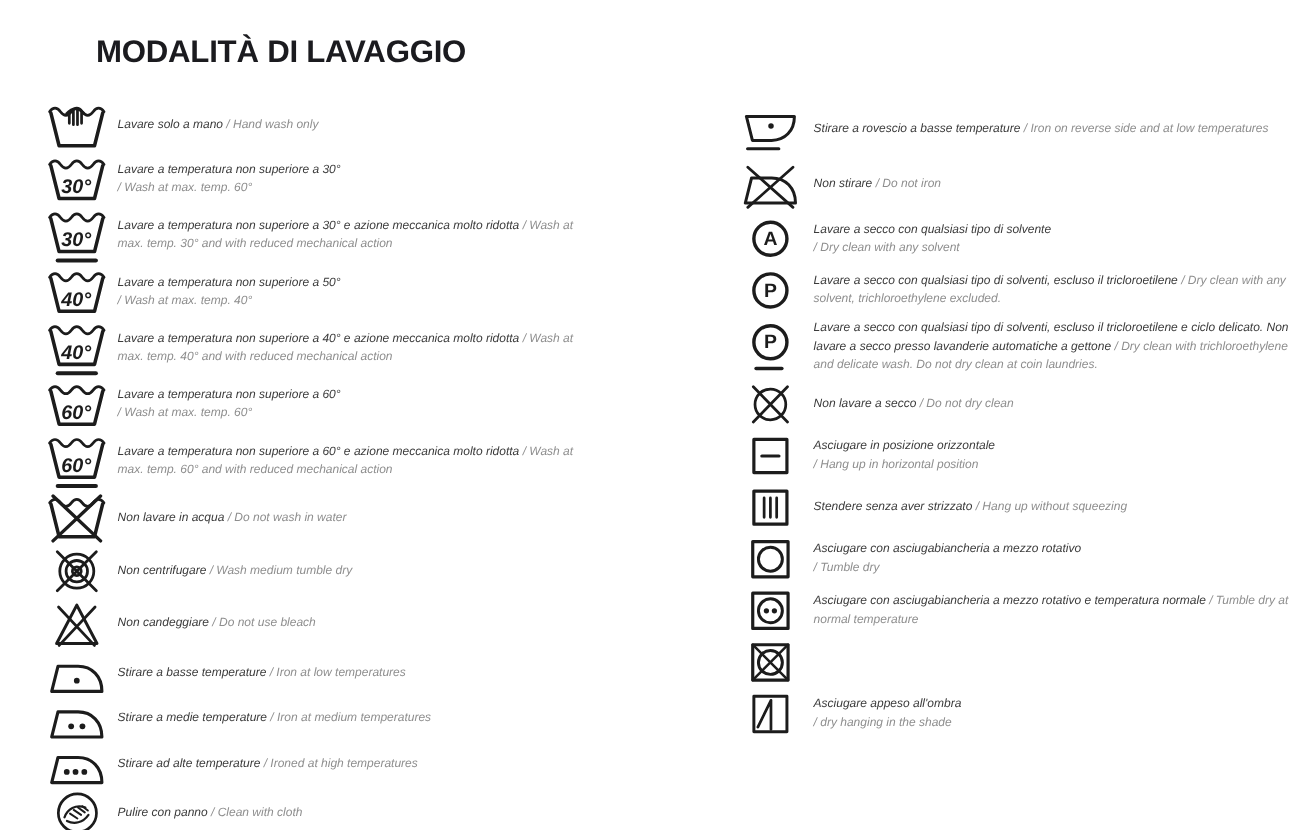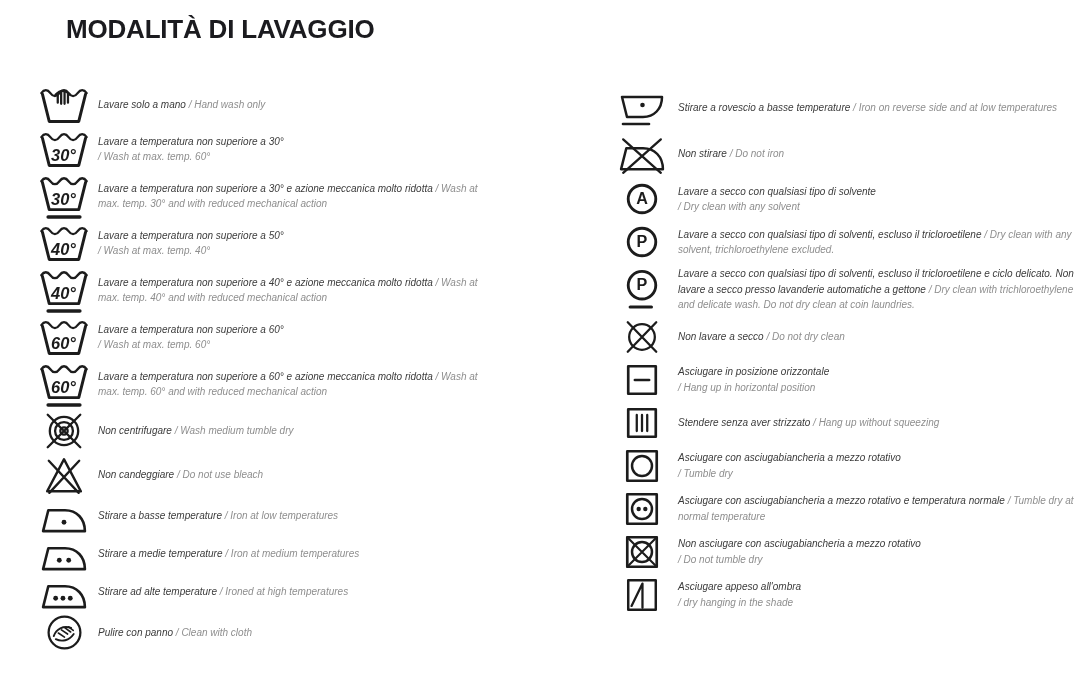--- a/index.html
+++ b/index.html
@@ -3,21 +3,21 @@
 <meta charset="utf-8">
 <style>
   html,body{margin:0;padding:0;}
   body{
     width:1090px;height:692px;background:#ffffff;
     font-family:"Liberation Sans",sans-serif;
     position:relative;overflow:hidden;
     --symbol-color:#1c1c1c;--it-color:#3b3b3b;--en-color:#8e8e8e;--heading-color:#1b1b1f;
   }
   .title{
-    position:absolute;left:62px;top:10px;margin:4px;
+    position:absolute;left:62px;top:10px;margin:18px;
     font-size:26px;font-weight:bold;letter-spacing:-0.2px;
     color:var(--heading-color);
   }
   .col{position:absolute;display:flex;flex-direction:column;}
   .col-left{left:30px;top:84px;width:450px;gap:2px;}
   .col-right{left:606px;top:88px;width:478px;gap:5px;}
   .row{display:flex;align-items:center;}
   .icon{flex:0 0 68px;display:flex;align-items:center;justify-content:center;color:var(--symbol-color);}
   .col-right .icon{flex:0 0 72px;}
   .icon svg{display:block;}
@@ -115,20 +115,32 @@
             <path d="M3 9 L9 33 L35 33 L41 9" stroke-width="2.6"></path>
             <text x="21.5" y="29" text-anchor="middle" font-size="14.5" font-weight="bold" font-style="italic" fill="currentColor" stroke="none">60°</text>
             <path d="M8 39.5 H36" stroke-width="3"></path>
           </g>
         </svg>
       </span>
       <div class="txt"><span class="it">Lavare a temperatura non superiore a 60° e azione meccanica molto ridotta</span> <span class="en">/ Wash at max. temp. 60° and with reduced mechanical action</span></div>
     </div>
     <div class="row">
       <span class="icon">
+        <svg width="50" height="43" viewBox="0 0 44 38">
+          <g stroke="currentColor" fill="none" stroke-linecap="round" stroke-linejoin="round">
+            <path d="M2 8 C4.5 4.5 7.5 4.5 10 8 C12.5 11.5 15.5 11.5 18 8 C20.5 4.5 23.5 4.5 26 8 C28.5 11.5 31.5 11.5 34 8 C36.5 4.5 39.5 4.5 42 8" stroke-width="2"></path>
+            <path d="M3 9 L9 33 L35 33 L41 9" stroke-width="2.6"></path>
+            <path d="M4.5 3 L39.5 36 M39.5 3 L4.5 36" stroke-width="2.5"></path>
+          </g>
+        </svg>
+      </span>
+      <div class="txt"><span class="it">Non lavare in acqua</span> <span class="en">/ Do not wash in water</span></div>
+    </div>
+    <div class="row">
+      <span class="icon">
         <svg width="42" height="42" viewBox="0 0 40 40">
           <g stroke="currentColor" fill="none" stroke-linecap="round" stroke-linejoin="round">
             <circle cx="20" cy="20" r="13.5" stroke-width="2.2"></circle>
             <circle cx="20" cy="20" r="8.5" stroke-width="2.2"></circle>
             <circle cx="20" cy="20" r="3.5" stroke-width="2.2"></circle>
             <path d="M4.5 4.5 L35.5 35.5 M35.5 4.5 L4.5 35.5" stroke-width="2.2"></path>
           </g>
         </svg>
       </span>
       <div class="txt"><span class="it">Non centrifugare</span> <span class="en">/ Wash medium tumble dry</span></div>
@@ -312,21 +324,20 @@
     <div class="row">
       <span class="icon">
         <svg width="38" height="38" viewBox="0 0 40 40">
           <g stroke="currentColor" fill="none" stroke-linecap="round" stroke-linejoin="round">
             <rect x="4.5" y="4.5" width="31" height="31" stroke-width="2.8"></rect>
             <circle cx="20" cy="20" r="10.5" stroke-width="2.6"></circle>
             <path d="M4.5 4.5 L35.5 35.5 M35.5 4.5 L4.5 35.5" stroke-width="2.2"></path>
           </g>
         </svg>
       </span>
-      <div class="txt"><span class="it">Non asciugare con asciugabiancheria a mezzo rotativo</span><br><span class="en">/ Do not tumble dry</span></div>
     </div>
     <div class="row">
       <span class="icon">
         <svg width="38" height="38" viewBox="0 0 40 40">
           <g stroke="currentColor" fill="none" stroke-linecap="round" stroke-linejoin="round">
             <rect x="5.5" y="4.5" width="29" height="31" stroke-width="2.6"></rect>
             <path d="M9 31.5 L20.5 8 M20.5 8 V33.5" stroke-width="2.4"></path>
           </g>
         </svg>
       </span>

